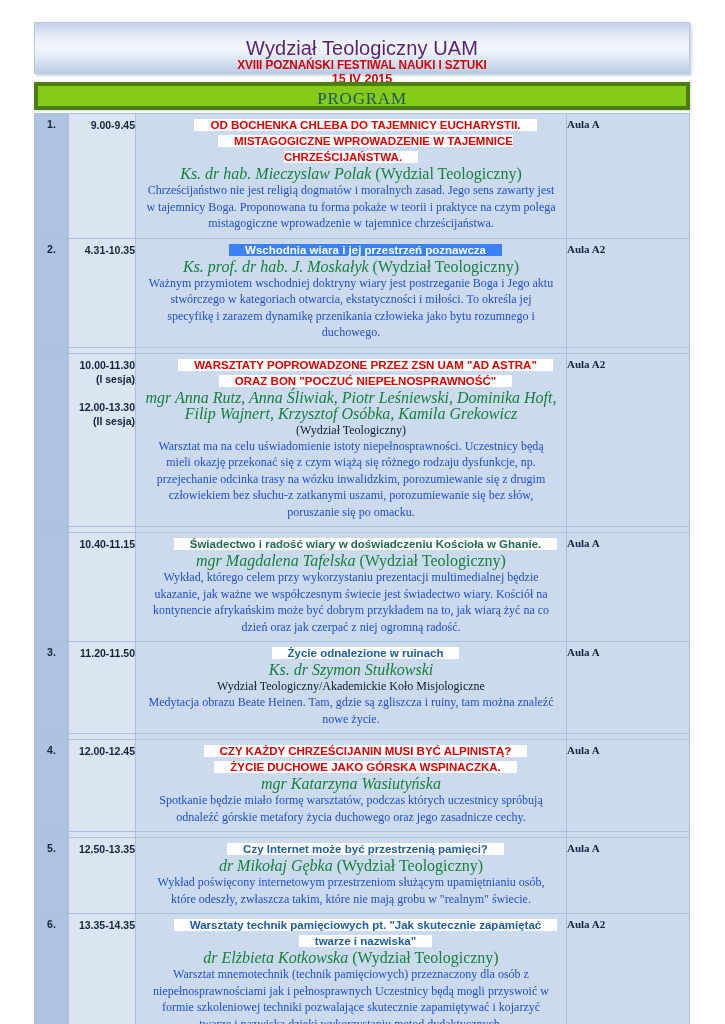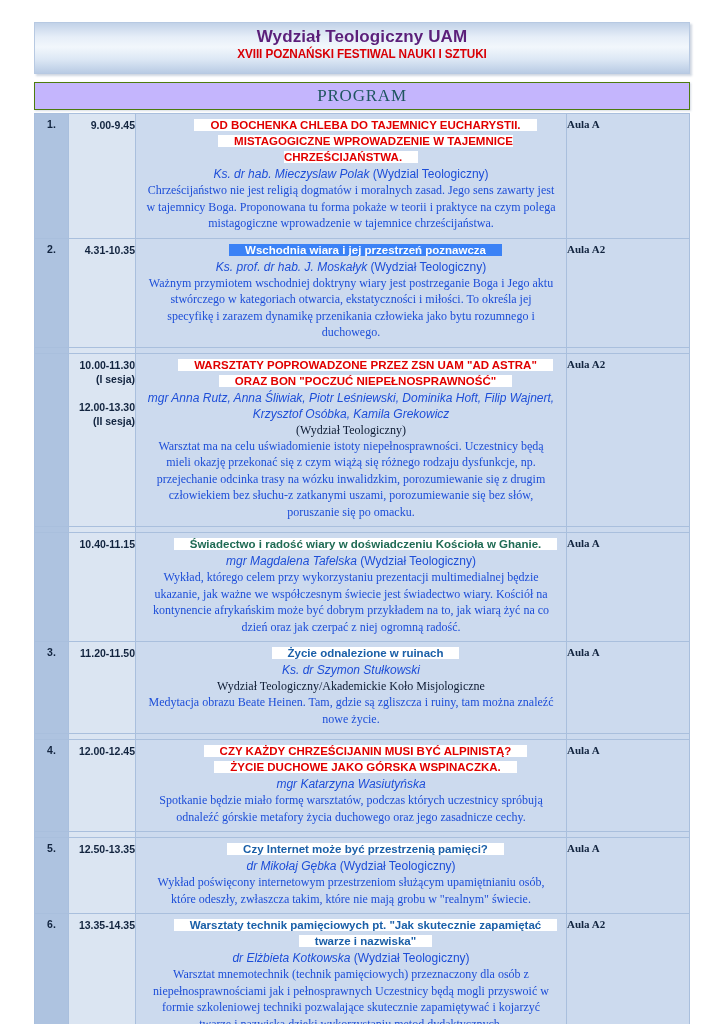--- a/index.html
+++ b/index.html
@@ -34,26 +34,26 @@
                 #f2f7fc 48%,
                 #dde8f5 72%,
                 #b9cbe4 100%);
     border: 1px solid #b7c9e2;
     box-shadow: 2px 2px 2px rgba(120,140,170,0.35);
     text-align: center;
     box-sizing: border-box;
   }
   .banner-title {
     font-family: "Liberation Sans", "DejaVu Sans", sans-serif;
-    font-weight: bold;
-    font-size: 17px;
+    font-weight: normal;
+    font-size: 20px;
     color: #5b1f7a;
     letter-spacing: 0.1px;
     line-height: 20px;
-    padding-top: 4px;
+    padding-top: 15px;
     white-space: nowrap;
   }
   .banner-sub1 {
     font-family: "Liberation Sans", "DejaVu Sans", sans-serif;
     font-weight: bold;
     font-size: 12.5px;
     color: #d80006;
     line-height: 14px;
     letter-spacing: -0.1px;
     white-space: nowrap;
@@ -68,22 +68,22 @@
     white-space: nowrap;
   }
 
   
   .program-bar {
     position: absolute;
     left: 34px;
     top: 82px;
     width: 656px;
     height: 28px;
-    background: #c4b5fd;
-    border: 1px solid #4d7c0f;
+    background: #84cc16;
+    border: 4px solid #4d7c0f;
     box-sizing: border-box;
     text-align: center;
     box-shadow: 1px 1px 2px rgba(120,140,170,0.30);
   }
   .program-bar span {
     font-family: "Liberation Serif", "DejaVu Serif", serif;
     font-size: 17px;
     color: #1f5560;
     line-height: 26px;
     letter-spacing: 0.8px;
@@ -187,24 +187,24 @@
     background: #ffffff;
   }
   
   .t-blue .hl {
     color: #1a5fa8;
     background: #ffffff;
   }
 
   .presenter {
     display: block;
-    font-family: Liberation Sans, sans-serif;
-    font-size: 12px;
+    font-family: Liberation Serif, serif;
+    font-size: 16px;
     line-height: 16px;
-    color: #1d4ed8;
+    color: #15803d;
     font-style: italic;
   }
   .presenter .roman {
     font-style: normal;
   }
   .plain {
     display: block;
     font-family: "Liberation Serif", "DejaVu Serif", serif;
     font-size: 12px;
     line-height: 16px;
@@ -220,20 +220,21 @@
   }
 </style>
 </head>
 <body>
 
 <div class="page">
 
   <div class="banner">
     <div class="banner-title">Wydział Teologiczny UAM</div>
     <div class="banner-sub1">XVIII POZNAŃSKI FESTIWAL NAUKI I SZTUKI</div>
+    <div class="banner-sub2">15 IV 2015</div>
   </div>
 
   <div class="program-bar">
     <span>PROGRAM</span>
   </div>
 
   <table class="table">
     <tbody id="table-body">
         <tr>
           <td class="c-num">1.</td>

